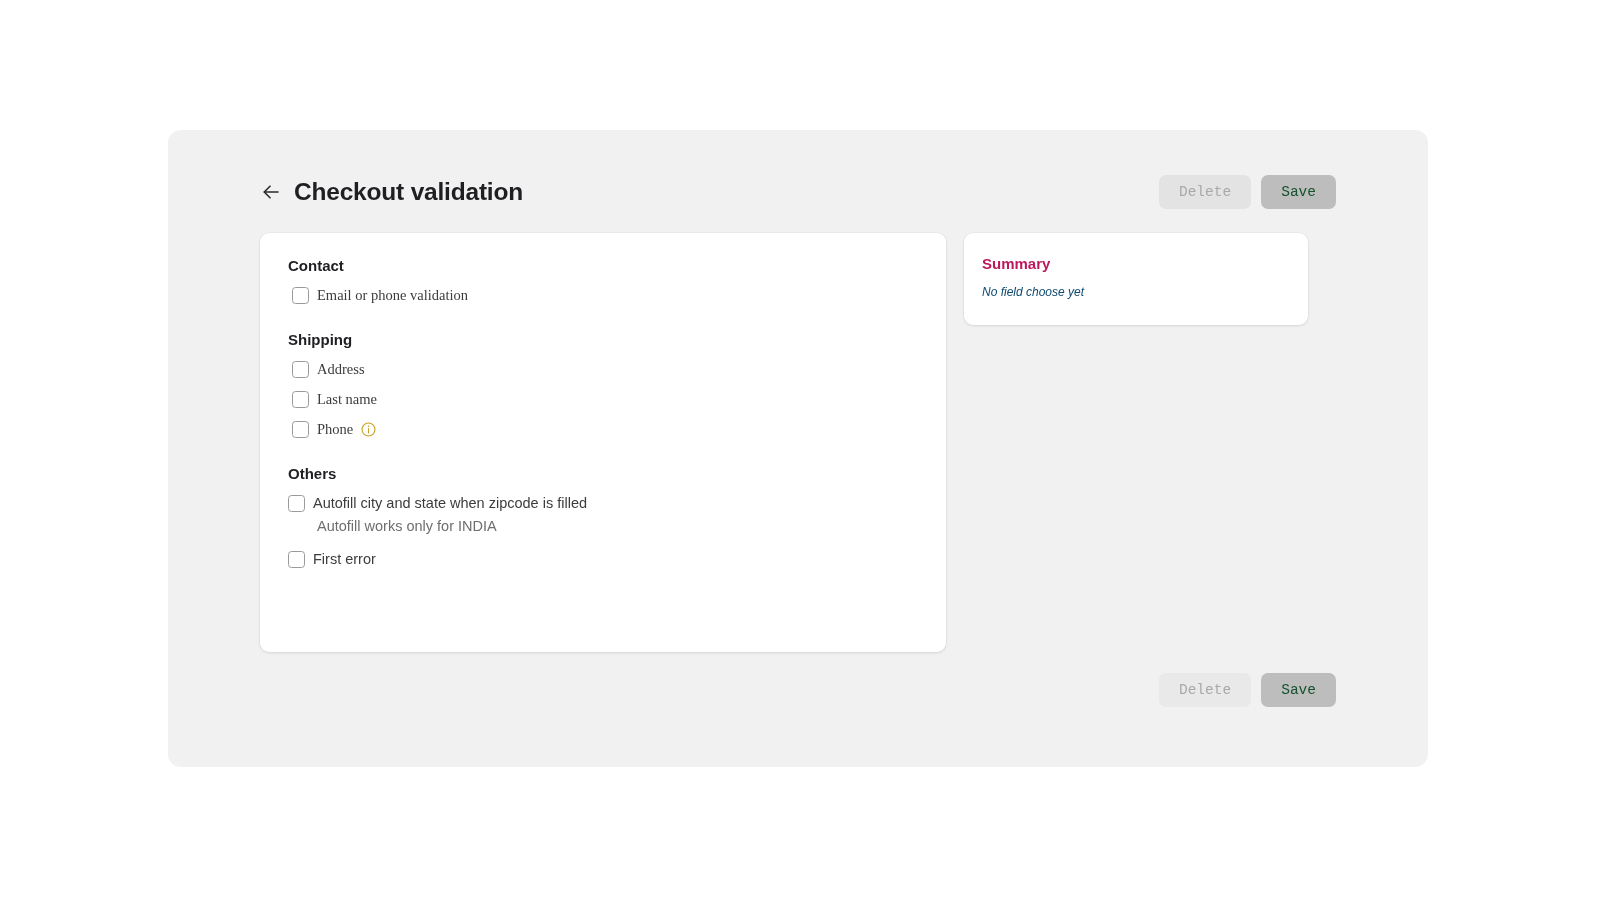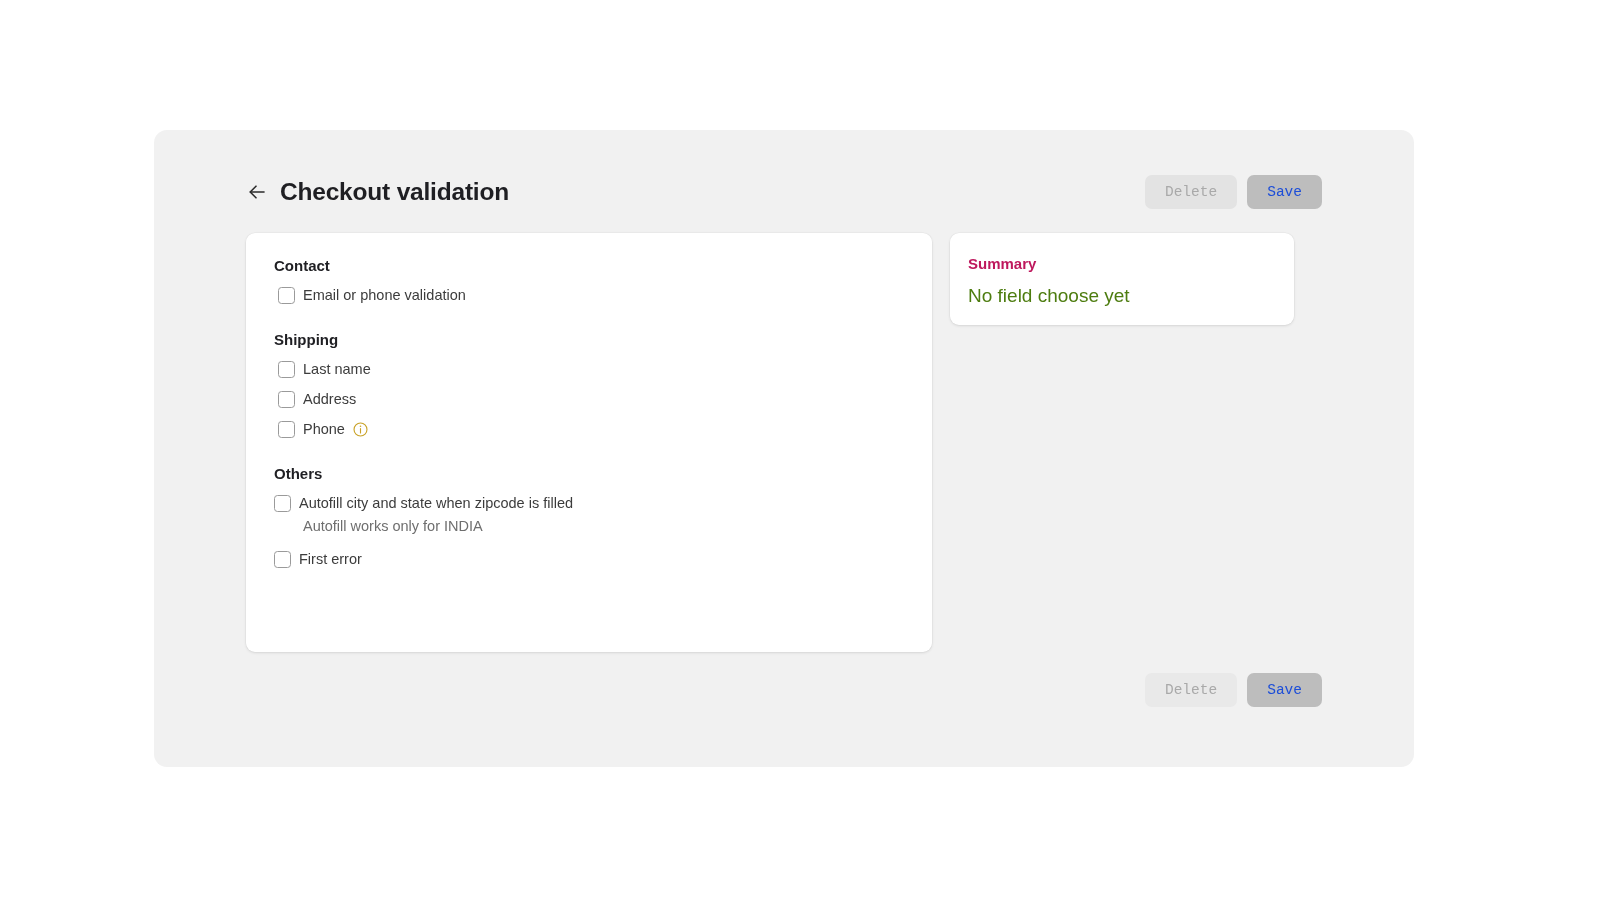--- a/index.html
+++ b/index.html
@@ -8,21 +8,21 @@
     width: 1600px;
     height: 900px;
     background: #ffffff;
     font-family: "Liberation Sans", sans-serif;
     overflow: hidden;
   }
 
   
   #app-container {
     position: absolute;
-    left: 154px;
+    left: 168px;
     top: 130px;
     width: 1260px;
     height: 637px;
     background: #f1f1f1;
     border-radius: 13px;
   }
 
   
   #page-header {
     position: absolute;
@@ -78,21 +78,21 @@
     cursor: default;
     line-height: 34px;
     text-align: center;
   }
   .btn-delete {
     background: #e3e3e3;
     color: #a9a9a9;
   }
   .btn-save {
     background: #bdbdbd;
-    color: #1d4ed8;
+    color: #14532d;
   }
 
   
   #main-area {
     position: absolute;
     left: 92px;
     top: 103px;
     right: 92px;
     bottom: 0;
     padding-left: 24px;
@@ -128,34 +128,35 @@
     color: #1f1f23;
     margin-bottom: 6px;
   }
   #summary-title {
     font-size: 15px;
     font-weight: bold;
     color: #be185d;
     margin-bottom: 13px;
   }
   #summary-empty-text {
-    font-size: 19px;
-    color: #4d7c0f;
+    font-size: 12px;
+    color: #0c4a6e;
+    font-style: italic;
   }
 
   .section { margin-bottom: 21px; }
   .section:last-child { margin-bottom: 0; }
 
   .check-row {
     display: flex;
     align-items: center;
     height: 30px;
     gap: 8px;
   }
-  .check-row.indent { padding-left: 4px; }
+  .check-row.indent { padding-left: 4px; font-family: Liberation Serif, serif; }
 
   .checkbox {
     width: 17px;
     height: 17px;
     min-width: 17px;
     border: 1px solid #9a9a9a;
     border-radius: 3.5px;
     background: #ffffff;
     cursor: pointer;
   }
@@ -233,26 +234,26 @@
           <span class="check-label">Email or phone validation</span>
         </div>
       </div>
 
       <div class="section">
         <div class="section-title">Shipping</div>
 
 
         <div class="check-row indent">
           <span class="checkbox"></span>
+          <span class="check-label">Address</span>
+        </div>
+
+        <div class="check-row indent">
+          <span class="checkbox"></span>
           <span class="check-label">Last name</span>
-        </div>
-
-        <div class="check-row indent">
-          <span class="checkbox"></span>
-          <span class="check-label">Address</span>
         </div>
 
 
         <div class="check-row indent">
           <span class="checkbox"></span>
           <span class="check-label">Phone</span>
           <span class="info-icon">
             <svg width="15" height="15" viewBox="0 0 16 16" fill="none">
               <circle cx="8" cy="8" r="6.9" stroke="#c9a227" stroke-width="1.2"></circle>
               <circle cx="8" cy="4.6" r="0.85" fill="#c9a227"></circle>

